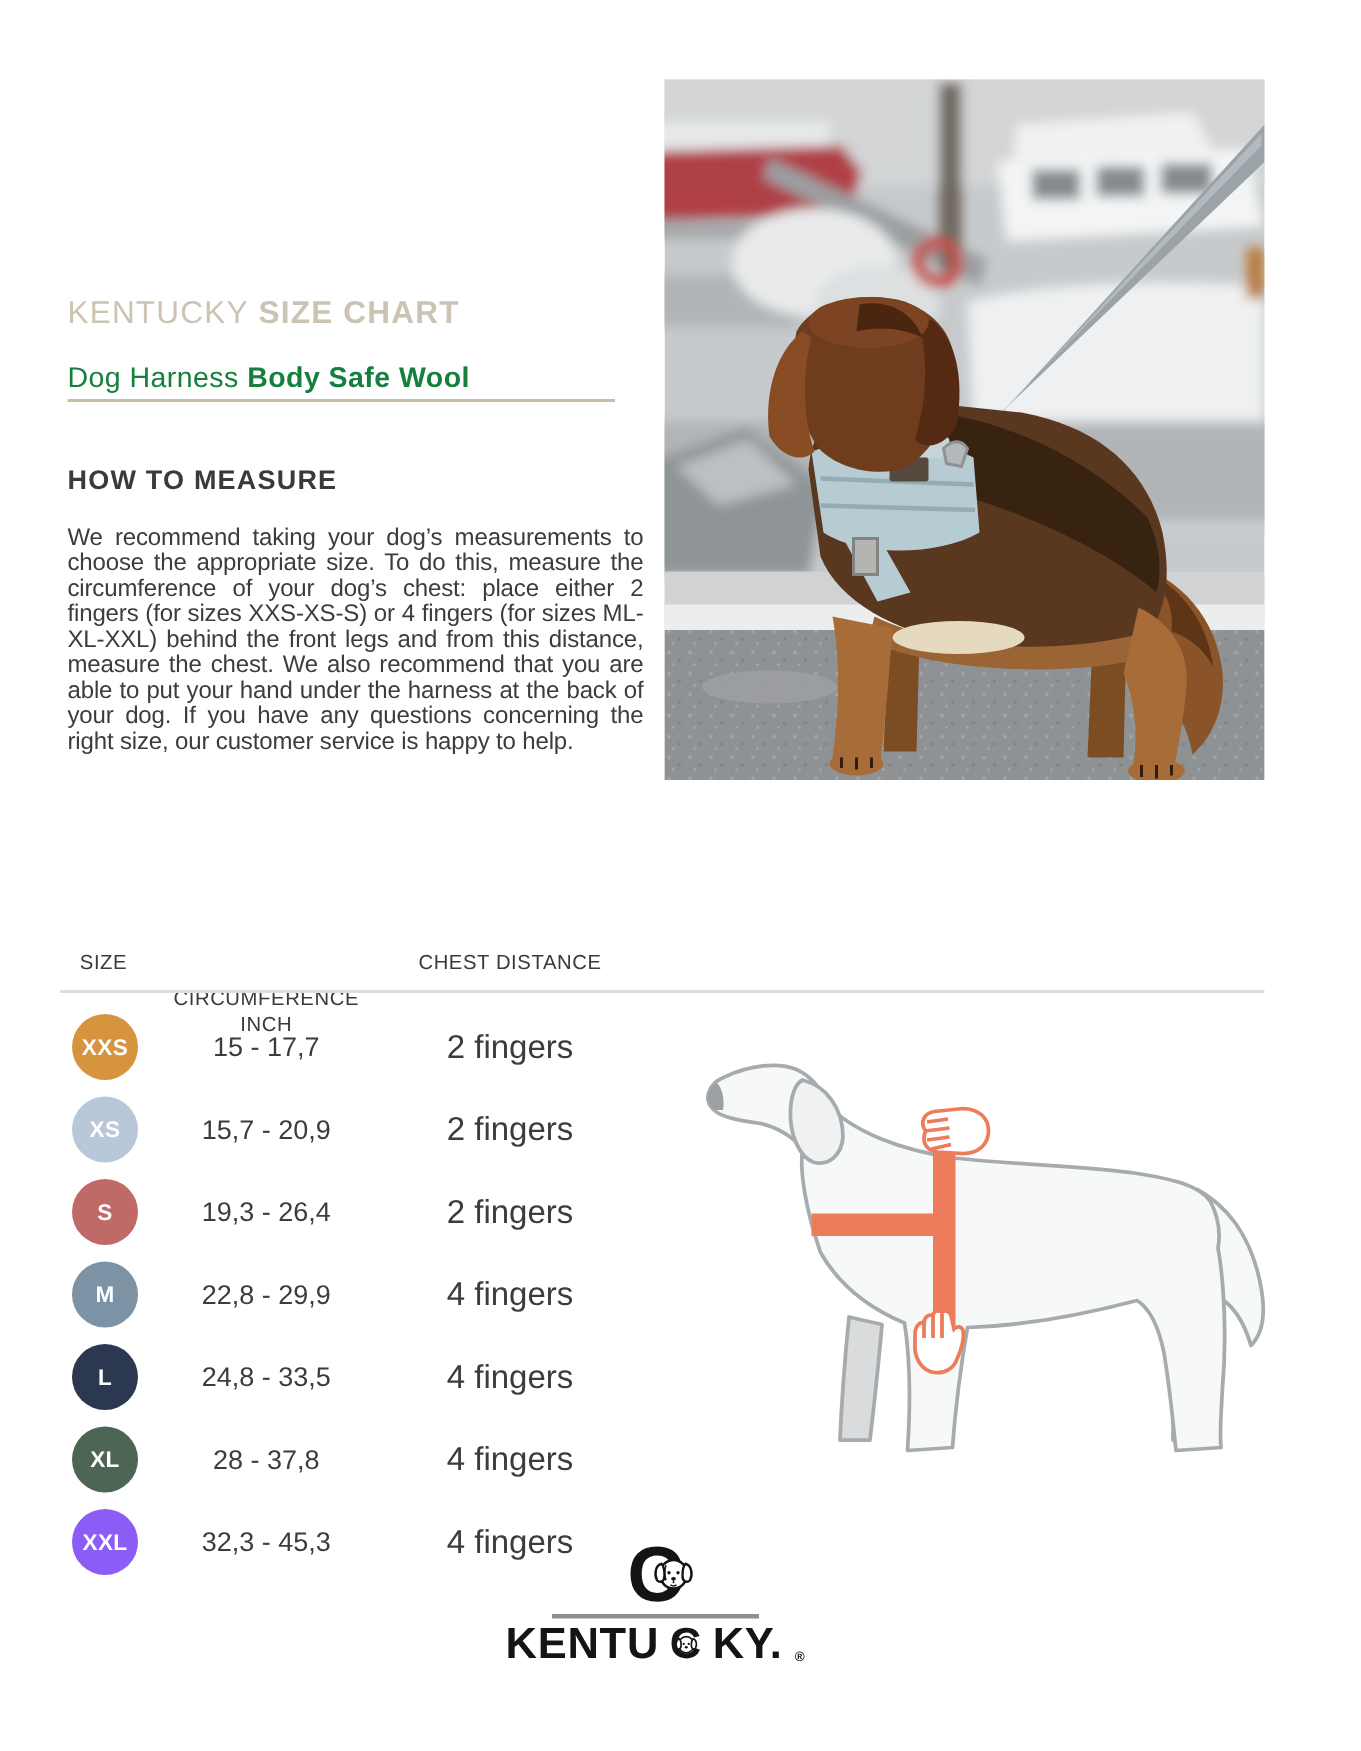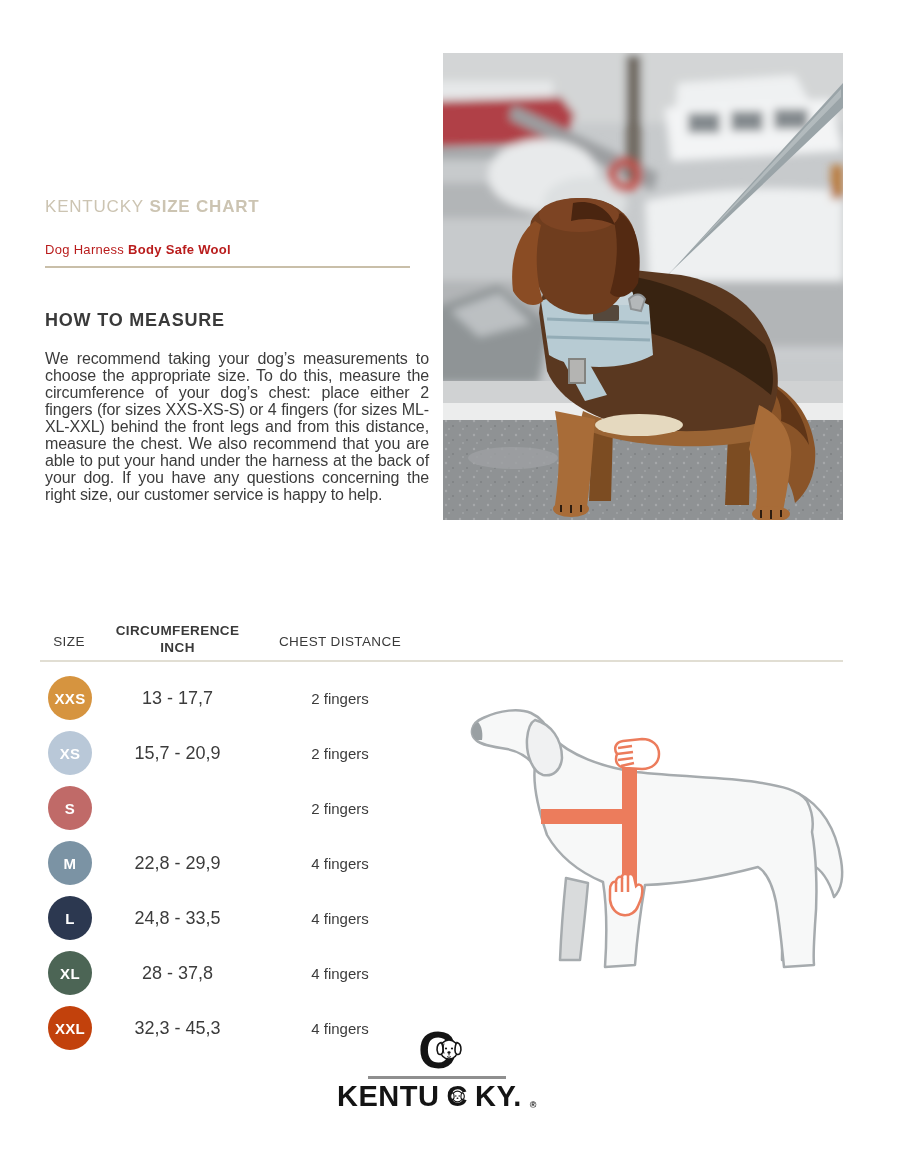--- a/index.html
+++ b/index.html
@@ -1,45 +1,45 @@
 <!DOCTYPE html>
 <html><head>
 <meta charset="utf-8">
 <style>
   html,body{margin:0;padding:0;background:#ffffff;}
   .page{
     position:relative;width:907px;height:1167px;background:#ffffff;overflow:hidden;
     font-family:"Liberation Sans", sans-serif;color:#3c3c3c;
   }
   
-  .brand-title{position:absolute;left:45px;top:197px;font-size:17px;letter-spacing:.8px;color:#ccc4b2;font-weight:400;}
+  .brand-title{position:absolute;left:45px;top:197px;font-size:21px;letter-spacing:.8px;color:#ccc4b2;font-weight:400;}
   .brand-title b{font-weight:700;}
-  .product-line{position:absolute;left:45px;top:242px;font-size:13px;letter-spacing:.3px;color:#b91c1c;font-weight:400;}
+  .product-line{position:absolute;left:45px;top:242px;font-size:19px;letter-spacing:.3px;color:#15803d;font-weight:400;}
   .product-line b{font-weight:700;}
   .title-rule{position:absolute;left:45px;top:266px;width:365px;height:2px;background:#c9bfa9;}
   
   .howto-heading{position:absolute;left:45px;top:310px;font-size:18px;font-weight:600;letter-spacing:.8px;color:#3a3a3a;}
   .howto-body{position:absolute;left:45px;top:350px;width:384px;font-size:16px;line-height:17px;text-align:justify;color:#3c3c3c;letter-spacing:-0.1px;}
   
   .photo{position:absolute;left:443px;top:53px;width:400px;height:467px;}
   .photo svg{display:block;width:100%;height:100%;}
   
   .tbl-head{position:absolute;font-size:13.5px;letter-spacing:.4px;color:#3a3a3a;text-align:center;line-height:17px;}
   .tbl-head.size{left:39px;top:633px;width:60px;}
-  .tbl-head.circ{left:105px;top:622px;width:145px;font-weight:bold;}
+  .tbl-head.circ{left:105px;top:657px;width:145px;}
   .tbl-head.chest{left:255px;top:633px;width:170px;}
   .tbl-rule{position:absolute;left:40px;top:660px;width:803px;height:2px;background:#e1ded3;}
   .size-row{position:absolute;left:40px;width:420px;height:54px;}
   .badge{
     position:absolute;left:8px;top:5px;width:44px;height:44px;border-radius:50%;
     display:flex;align-items:center;justify-content:center;
     color:#ffffff;font-family:Liberation Sans, sans-serif;font-weight:700;font-size:15px;letter-spacing:.3px;
   }
   .cell-circ{position:absolute;left:65px;top:0;width:145px;height:54px;display:flex;align-items:center;justify-content:center;font-size:18px;color:#3c3c3c;}
-  .cell-chest{position:absolute;left:215px;top:0;width:170px;height:54px;display:flex;align-items:center;justify-content:center;font-size:15px;color:#3c3c3c;}
+  .cell-chest{position:absolute;left:215px;top:0;width:170px;height:54px;display:flex;align-items:center;justify-content:center;font-size:22px;color:#3c3c3c;}
   
   .illustration{position:absolute;left:440px;top:678px;width:465px;height:320px;}
   .illustration svg{display:block;width:100%;height:100%;}
   
   .logo{position:absolute;left:337px;top:1026px;width:200px;text-align:center;color:#141414;}
   .logo-c-wrap{position:relative;display:inline-block;height:50px;}
   .logo-big-c{font-size:52px;line-height:48px;font-weight:700;font-family:"Liberation Sans", sans-serif;color:#141414;}
   .logo-dog-head.big{position:absolute;left:16px;top:10px;width:30px;height:27px;}
   .logo-rule{width:138px;height:3px;background:#8f8f8f;margin:0 auto 1px auto;}
   .logo-wordmark{display:flex;align-items:baseline;justify-content:space-between;font-size:29px;font-weight:700;letter-spacing:.5px;white-space:nowrap;}
@@ -143,49 +143,50 @@
   <div class="tbl-head size">SIZE</div>
   <div class="tbl-head circ">
     <div>CIRCUMFERENCE</div>
     <div>INCH</div>
   </div>
   <div class="tbl-head chest">CHEST DISTANCE</div>
   <div class="tbl-rule"></div>
 
   <div class="size-row" style="top:671px">
     <div class="badge" style="background-color: rgb(214, 148, 63);">XXS</div>
-    <div class="cell-circ">13 - 17,7</div>
+    <div class="cell-circ">15 - 17,7</div>
     <div class="cell-chest">2 fingers</div>
   </div>
   <div class="size-row" style="top:726px">
     <div class="badge" style="background-color: rgb(185, 200, 216);">XS</div>
     <div class="cell-circ">15,7 - 20,9</div>
     <div class="cell-chest">2 fingers</div>
   </div>
   <div class="size-row" style="top:781px">
     <div class="badge" style="background-color: rgb(192, 106, 104);">S</div>
+    <div class="cell-circ">19,3 - 26,4</div>
     <div class="cell-chest">2 fingers</div>
   </div>
   <div class="size-row" style="top:836px">
     <div class="badge" style="background-color: rgb(123, 147, 164);">M</div>
     <div class="cell-circ">22,8 - 29,9</div>
     <div class="cell-chest">4 fingers</div>
   </div>
   <div class="size-row" style="top:891px">
     <div class="badge" style="background-color: rgb(44, 56, 80);">L</div>
     <div class="cell-circ">24,8 - 33,5</div>
     <div class="cell-chest">4 fingers</div>
   </div>
   <div class="size-row" style="top:946px">
     <div class="badge" style="background-color: rgb(76, 101, 85);">XL</div>
     <div class="cell-circ">28 - 37,8</div>
     <div class="cell-chest">4 fingers</div>
   </div>
   <div class="size-row" style="top:1001px">
-    <div class="badge" style="background-color: #c2410c;">XXL</div>
+    <div class="badge" style="background-color: #8b5cf6;">XXL</div>
     <div class="cell-circ">32,3 - 45,3</div>
     <div class="cell-chest">4 fingers</div>
   </div>
 
   <div class="illustration">
     <svg viewBox="0 0 465 320">
       <g stroke="#a6abae" stroke-width="2.5" fill="#f7f8f8" stroke-linejoin="round" stroke-linecap="round">
 
         <path d="M358,115 C382,128 396,152 401,182 C404,200 401,212 394,219 C389,202 381,191 371,186 C376,170 371,148 357,136 Z"></path>
 

